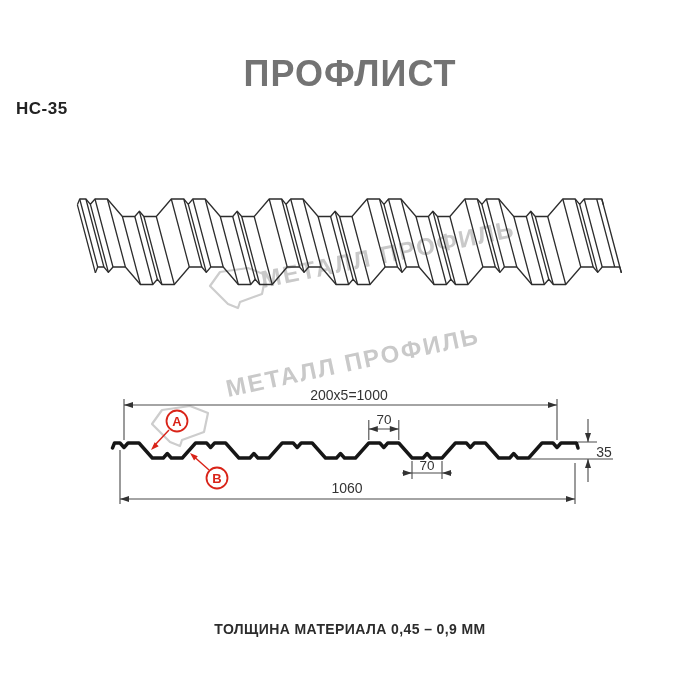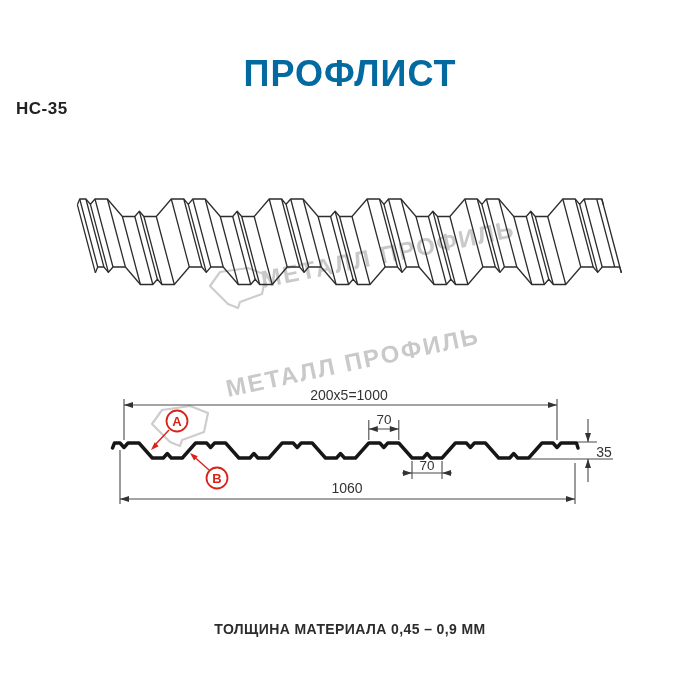--- a/index.html
+++ b/index.html
@@ -1,19 +1,19 @@
 <!DOCTYPE html>
 <html><head>
 <meta charset="utf-8">
 <style>
   html,body{margin:0;padding:0;background:#ffffff;}
   .page{position:relative;width:700px;height:700px;background:#fff;overflow:hidden;
         font-family:"Liberation Sans",sans-serif;}
   .title{position:absolute;left:0;top:53px;width:700px;text-align:center;
-         font-size:36px;font-weight:bold;letter-spacing:1px;color:#0369a1;}
+         font-size:36px;font-weight:bold;letter-spacing:1px;color:#737373;}
   .subtitle{position:absolute;left:16px;top:99px;width:700px;text-align:left;
          font-size:17px;font-weight:bold;letter-spacing:0.5px;color:#222;}
   .footer{position:absolute;left:0;top:621px;width:700px;text-align:center;
          font-size:14px;font-weight:bold;letter-spacing:0.4px;color:#2c2c2c;}
   svg{position:absolute;left:0;top:0;}
   .dimtext{font-family:"Liberation Sans",sans-serif;font-size:14px;fill:#333;}
   .dimtext-small{font-family:"Liberation Sans",sans-serif;font-size:13.5px;fill:#333;}
   .wmtext{font-family:"Liberation Sans",sans-serif;font-size:24px;font-weight:bold;
           letter-spacing:2px;fill:#c9c9c9;}
   .redletter{font-family:"Liberation Sans",sans-serif;font-size:13px;font-weight:bold;fill:#d92318;}

